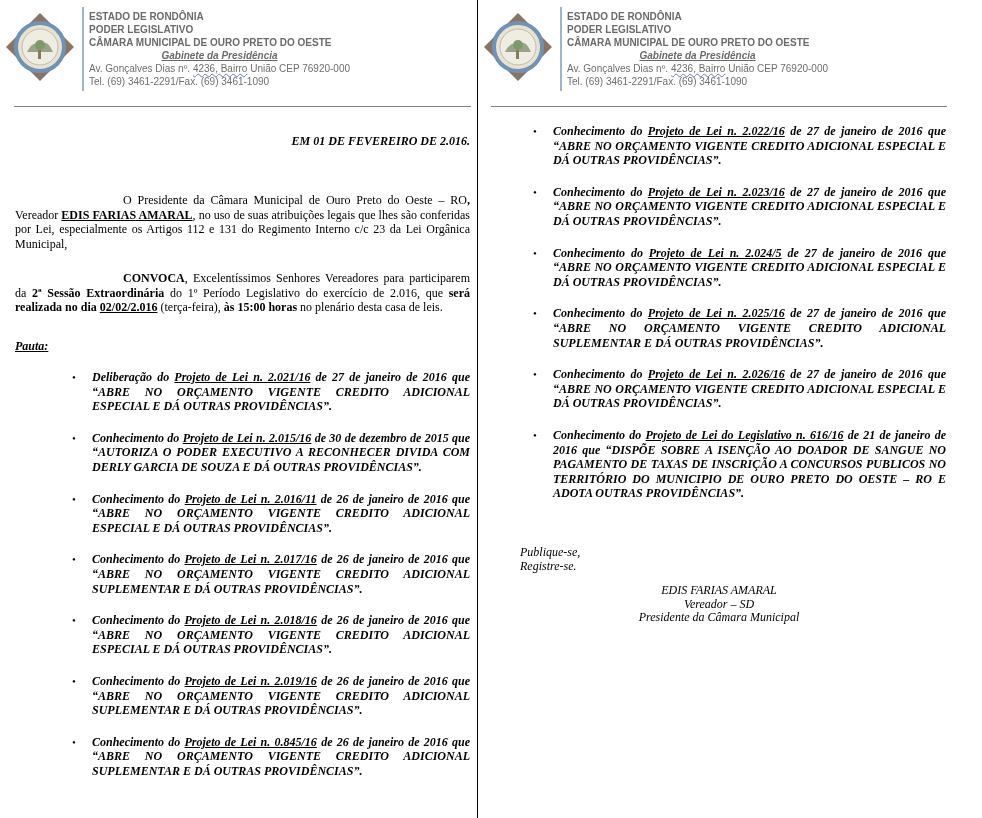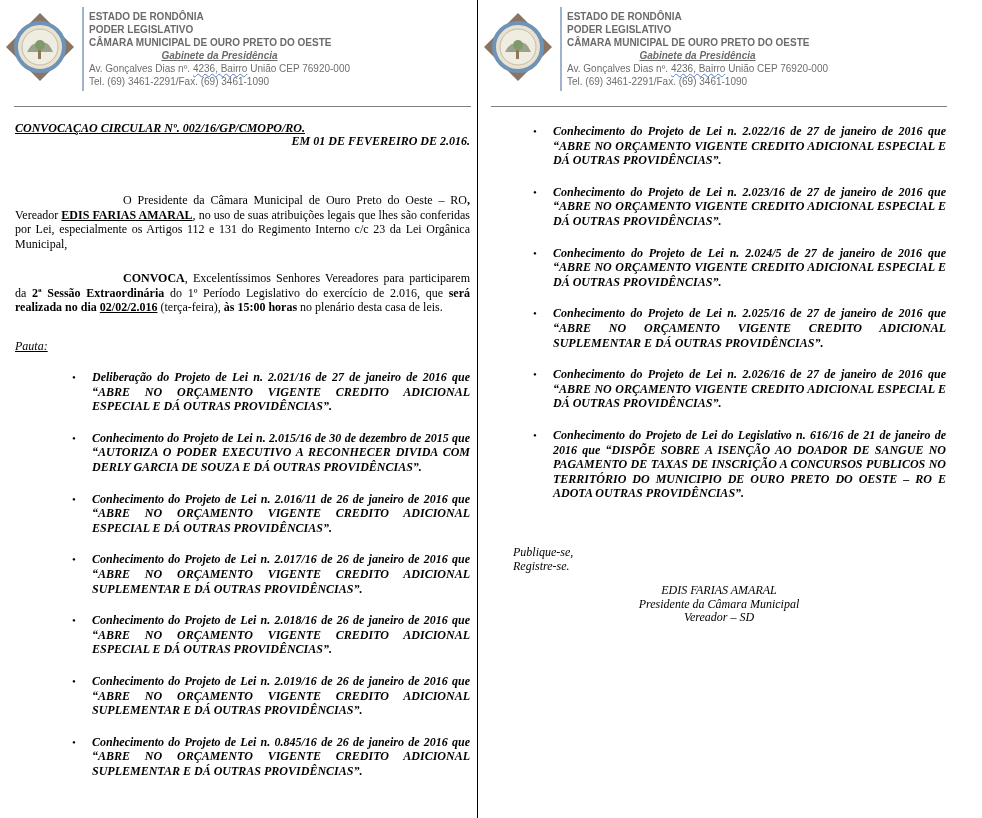--- a/index.html
+++ b/index.html
@@ -25,32 +25,32 @@
     .page-left .hr { left: 14px; width: 457px; }
     .page-right .hr { left: 12px; width: 456px; }
 
     
     .txt { position: absolute; font-size: 12px; line-height: 14.6px; }
     .just { text-align: justify; }
     .title { left: 15px; top: 121px; font-style: italic; font-weight: bold; text-decoration: underline; font-size: 12px; }
     .date { right: 8px; top: 134px; font-style: italic; font-weight: bold; font-size: 12px; }
     .para1 { left: 15px; top: 193px; width: 455px; text-indent: 108px; }
     .para2 { left: 15px; top: 271px; width: 455px; text-indent: 108px; }
-    .pauta { left: 15px; top: 339px; font-style: italic; font-weight: normal; text-decoration: underline; }
+    .pauta { left: 15px; top: 339px; font-style: italic; font-weight: bold; text-decoration: underline; }
     .u { text-decoration: underline; }
     .bold { font-weight: bold; }
 
     .items { position: absolute; list-style: none; }
     .page-left .items { left: 70px; top: 370px; width: 400px; }
     .page-right .items { left: 52px; top: 124px; width: 415px; }
     .item { position: relative; padding-left: 22px; font-style: italic; font-weight: bold; font-size: 12px; line-height: 14.6px; text-align: justify; margin-bottom: 17px; }
     .bullet { position: absolute; left: 2px; top: 0; font-style: normal; font-weight: normal; font-size: 11px; }
-    .item .ref-b { }
+    .item .ref-b { text-decoration: underline; }
 
-    .closing { left: 34px; top: 545px; font-style: italic; font-size: 12px; line-height: 14px; }
+    .closing { left: 41px; top: 545px; font-style: italic; font-size: 12px; line-height: 14px; }
     .sig { left: 100px; top: 584px; width: 280px; text-align: center; font-style: italic; font-size: 12px; line-height: 13.5px; }
   </style>
 </head>
 <body>
 
 <div class="page page-left">
   <div class="letterhead">
     <svg class="logo" viewBox="0 0 70 70">
       <polygon points="35,1 69,35 35,69 1,35" fill="#8a7565"></polygon>
       <circle cx="35" cy="35" r="24" fill="#e9e2cf" stroke="#6d93b8" stroke-width="4"></circle>
@@ -64,21 +64,20 @@
       <div class="b">ESTADO DE RONDÔNIA</div>
       <div class="b">PODER LEGISLATIVO</div>
       <div class="b">CÂMARA MUNICIPAL DE OURO PRETO DO OESTE</div>
       <div class="gab">Gabinete da Presidência</div>
       <div><span>Av. Gonçalves Dias nº. </span><span class="squig">4236,  Bairro</span><span> União CEP 76920-000</span></div>
       <div>Tel. (69) 3461-2291/Fax. (69) 3461-1090</div>
     </div>
   </div>
   <div class="hr"></div>
 
-  <div class="txt title">CONVOCAÇAO CIRCULAR Nº. 002/16/GP/CMOPO/RO.</div>
   <div class="txt date">EM 01 DE FEVEREIRO DE 2.016.</div>
 
   <div class="txt just para1"><span>O Presidente da Câmara Municipal de Ouro Preto do Oeste – RO</span><span class="bold">,</span> Vereador <span class="bold u">EDIS FARIAS AMARAL</span><span>, no uso de suas atribuições legais que lhes são conferidas por Lei, especialmente os Artigos 112 e 131 do Regimento Interno c/c 23 da Lei Orgânica Municipal,</span></div>
 
   <div class="txt just para2"><span class="bold">CONVOCA</span><span>, Excelentíssimos Senhores Vereadores para participarem da </span><span class="bold">2ª Sessão Extraordinária</span><span> do 1º Período Legislativo do exercício de 2.016, que </span><span class="bold">será realizada no dia </span><span class="bold u">02/02/2.016</span><span> (terça-feira), </span><span class="bold">às 15:00 horas</span><span> no plenário desta casa de leis.</span></div>
 
   <div class="txt pauta">Pauta:</div>
 
   <ul class="items">
     <li class="item"><span class="bullet">•</span><span>Deliberação do </span><span class="ref-b">Projeto de Lei n. 2.021/16</span><span> de 27 de janeiro de 2016 que “ABRE NO ORÇAMENTO VIGENTE CREDITO ADICIONAL ESPECIAL E DÁ OUTRAS PROVIDÊNCIAS”.</span></li>
@@ -124,16 +123,16 @@
     <li class="item"><span class="bullet">•</span><span>Conhecimento do </span><span class="ref-b">Projeto de Lei do Legislativo n. 616/16</span><span> de 21 de janeiro de 2016 que “DISPÕE SOBRE A ISENÇÃO AO DOADOR DE SANGUE NO PAGAMENTO DE TAXAS DE INSCRIÇÃO A CONCURSOS PUBLICOS NO TERRITÓRIO DO MUNICIPIO DE OURO PRETO DO OESTE – RO E ADOTA OUTRAS PROVIDÊNCIAS”.</span></li>
   </ul>
 
   <div class="txt closing">
     <div>Publique-se,</div>
     <div>Registre-se.</div>
   </div>
 
   <div class="txt sig">
     <div>EDIS FARIAS AMARAL</div>
+    <div>Vereador – SD</div>
     <div>Presidente da Câmara Municipal</div>
-    <div>Vereador – SD</div>
   </div>
 </div>
 
 </body></html>

